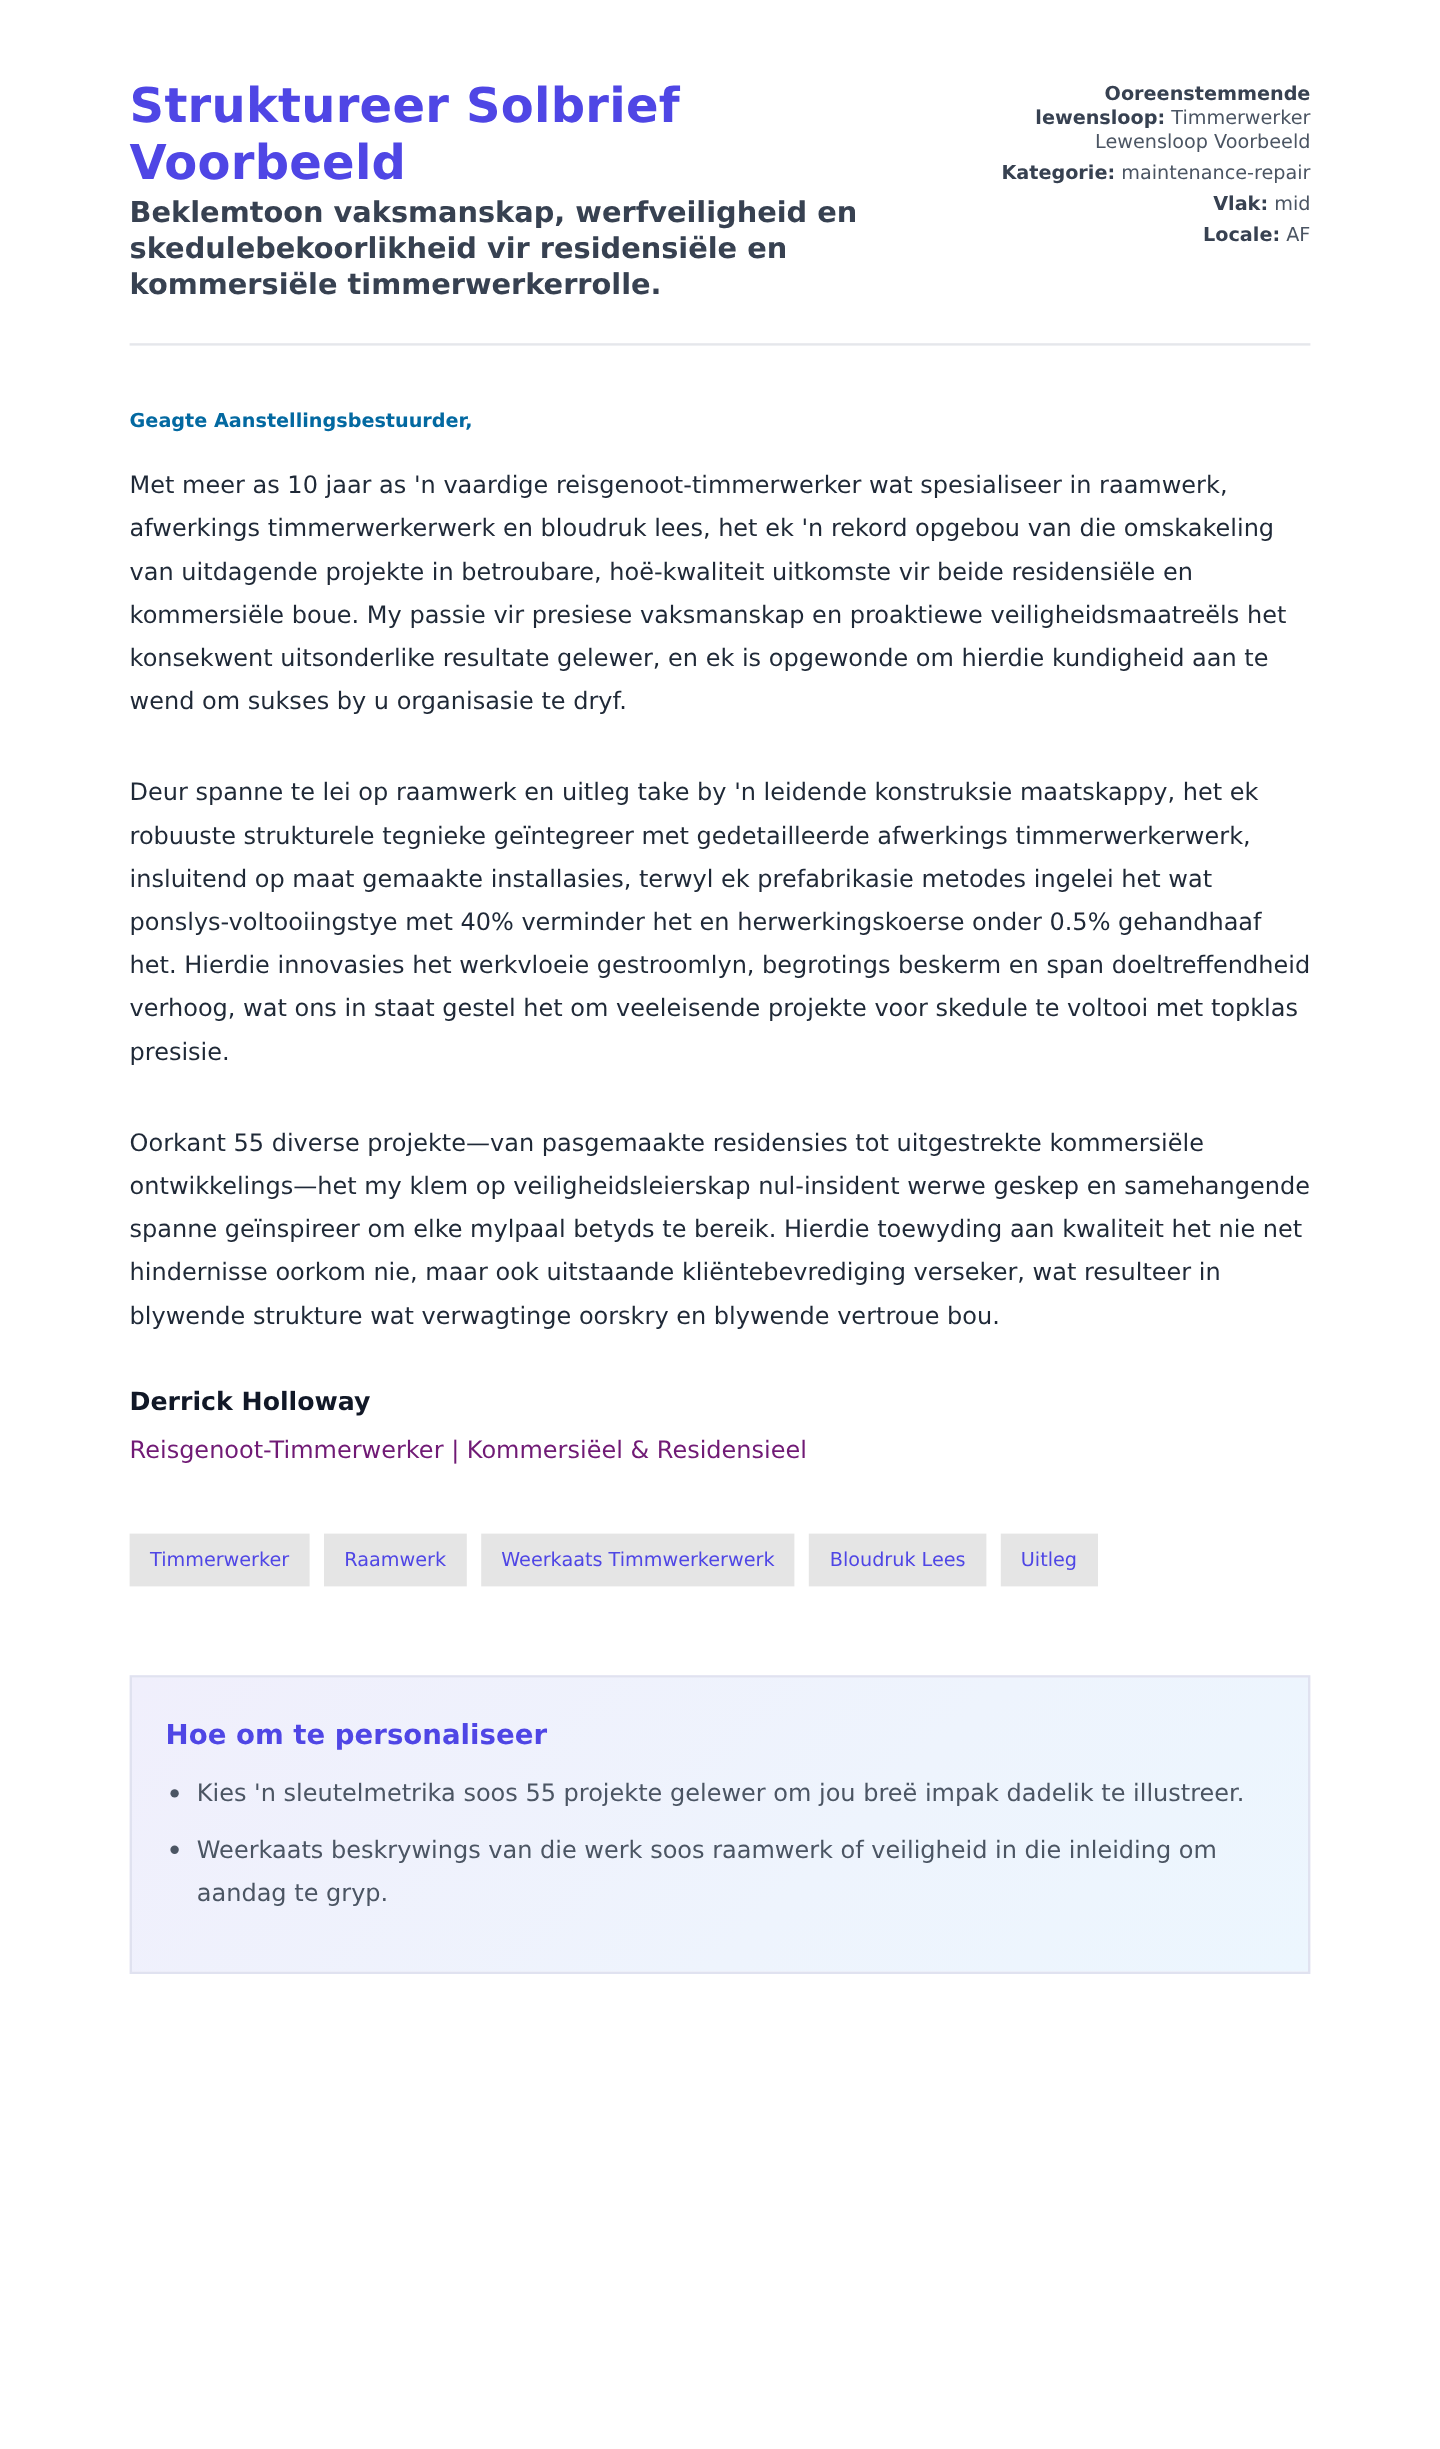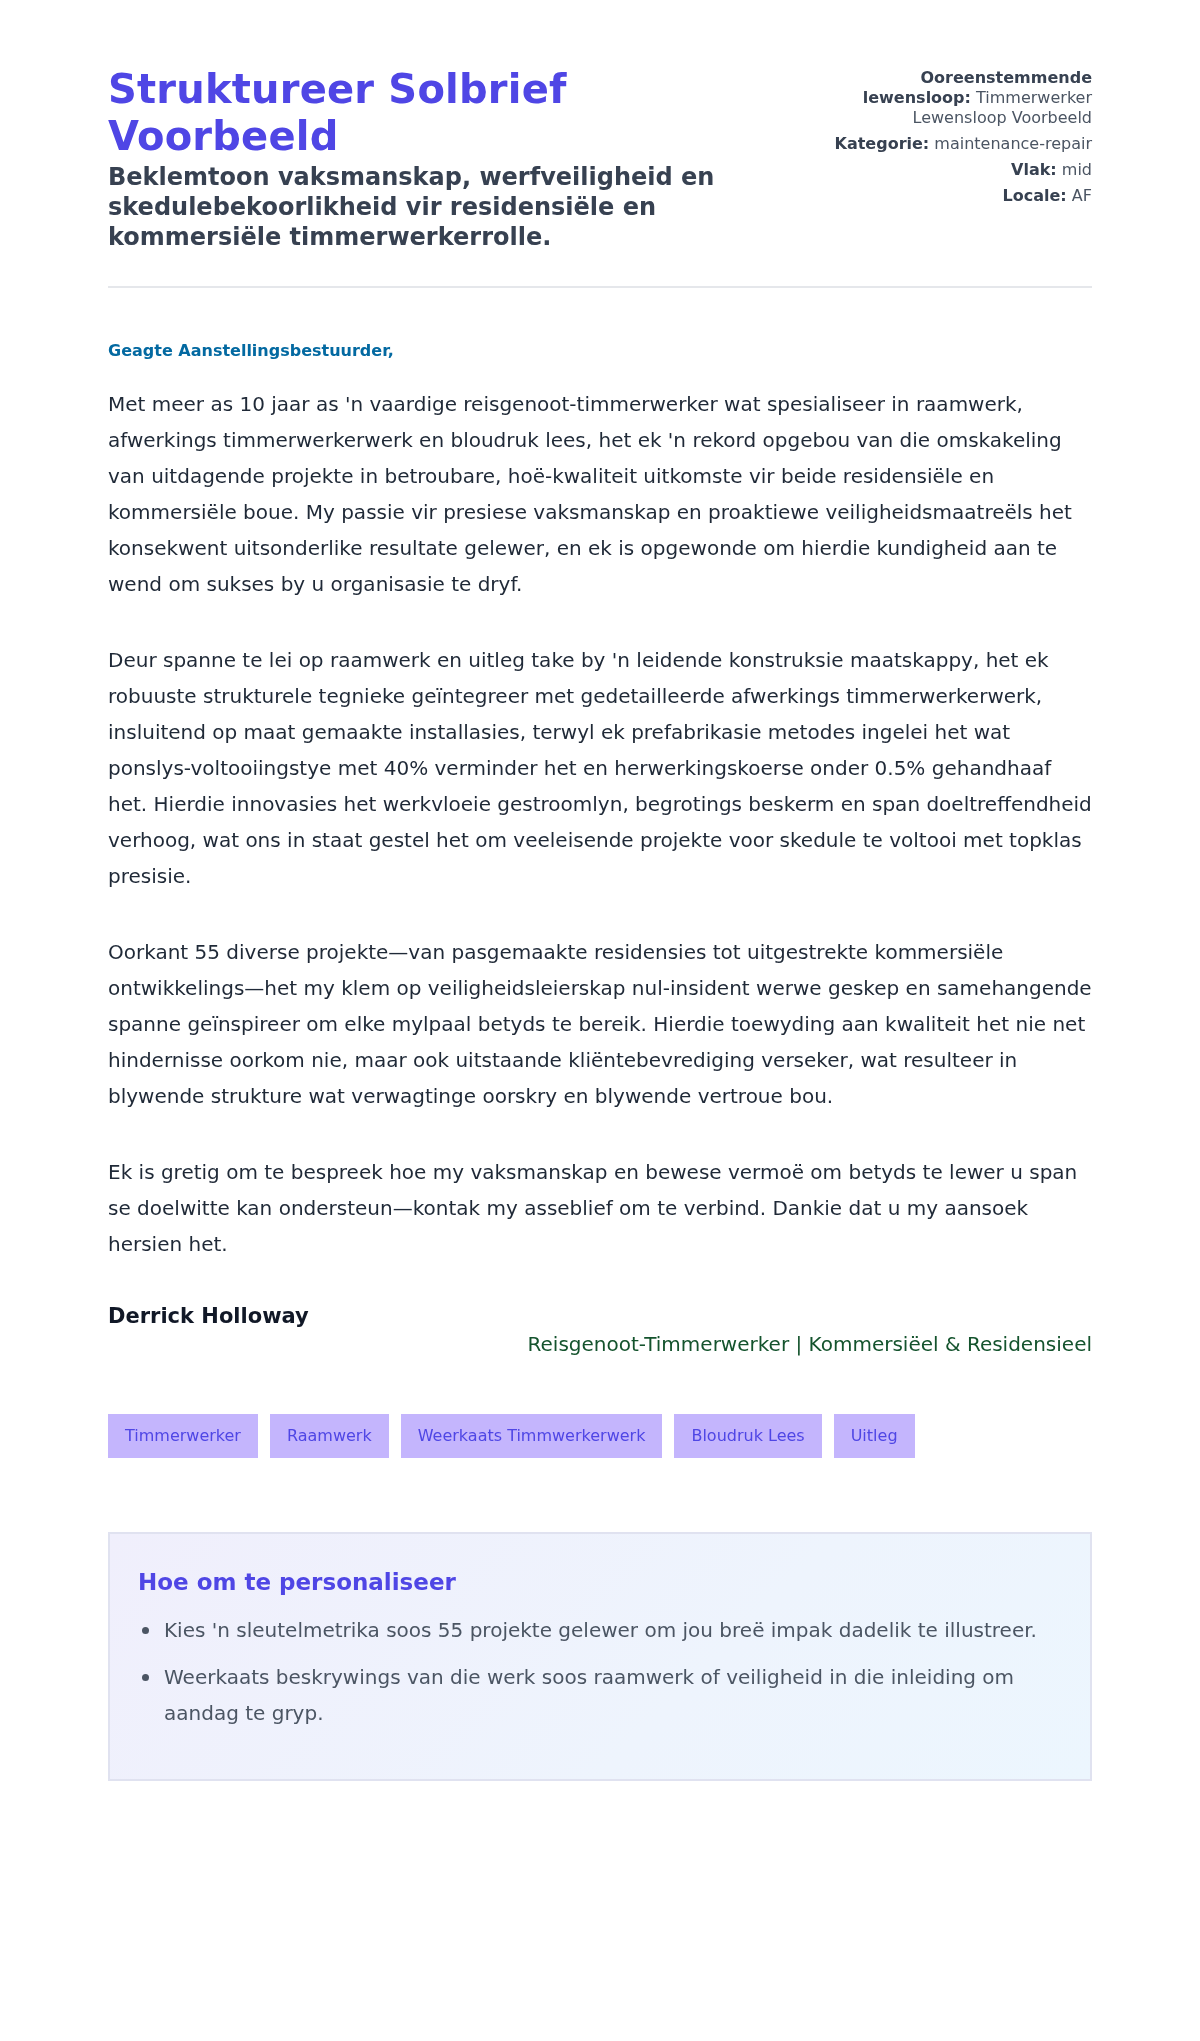--- a/index.html
+++ b/index.html
@@ -66,32 +66,32 @@
     }
     .signature { margin-top: 38px; }
     .sig-name {
       font-size: 21px;
       font-weight: bold;
       color: #111827;
       line-height: 28px;
     }
     .sig-title {
       font-size: 20px;
-      color: #14532d;
+      color: #701a75;
       line-height: 28px;
-      text-align: right;
+      margin-top: 12px;
     }
     
     .tags {
       display: flex;
       gap: 12px;
       margin-top: 56px;
     }
     .tag {
-      background: #c4b5fd;
+      background: #e5e5e5;
       color: #4f46e5;
       font-size: 16px;
       line-height: 20px;
       padding: 12px 17px;
     }
     
     .tips {
       margin-top: 74px;
       border: 2px solid #e0e2f0;
       background: linear-gradient(135deg, #f0effc 0%, #eef4fd 60%, #ecf6fe 100%);
@@ -152,21 +152,20 @@
         <span class="meta-val">AF</span>
       </div>
     </div>
   </header>
 
   <section class="letter">
     <p class="salutation">Geagte Aanstellingsbestuurder,</p>
     <p class="para">Met meer as 10 jaar as 'n vaardige reisgenoot-timmerwerker wat spesialiseer in raamwerk, afwerkings timmerwerkerwerk en bloudruk lees, het ek 'n rekord opgebou van die omskakeling van uitdagende projekte in betroubare, hoë-kwaliteit uitkomste vir beide residensiële en kommersiële boue. My passie vir presiese vaksmanskap en proaktiewe veiligheidsmaatreëls het konsekwent uitsonderlike resultate gelewer, en ek is opgewonde om hierdie kundigheid aan te wend om sukses by u organisasie te dryf.</p>
     <p class="para">Deur spanne te lei op raamwerk en uitleg take by 'n leidende konstruksie maatskappy, het ek robuuste strukturele tegnieke geïntegreer met gedetailleerde afwerkings timmerwerkerwerk, insluitend op maat gemaakte installasies, terwyl ek prefabrikasie metodes ingelei het wat ponslys-voltooiingstye met 40% verminder het en herwerkingskoerse onder 0.5% gehandhaaf het. Hierdie innovasies het werkvloeie gestroomlyn, begrotings beskerm en span doeltreffendheid verhoog, wat ons in staat gestel het om veeleisende projekte voor skedule te voltooi met topklas presisie.</p>
     <p class="para">Oorkant 55 diverse projekte—van pasgemaakte residensies tot uitgestrekte kommersiële ontwikkelings—het my klem op veiligheidsleierskap nul-insident werwe geskep en samehangende spanne geïnspireer om elke mylpaal betyds te bereik. Hierdie toewyding aan kwaliteit het nie net hindernisse oorkom nie, maar ook uitstaande kliëntebevrediging verseker, wat resulteer in blywende strukture wat verwagtinge oorskry en blywende vertroue bou.</p>
-    <p class="para">Ek is gretig om te bespreek hoe my vaksmanskap en bewese vermoë om betyds te lewer u span se doelwitte kan ondersteun—kontak my asseblief om te verbind. Dankie dat u my aansoek hersien het.</p>
   </section>
 
   <section class="signature">
     <div class="sig-name">Derrick Holloway</div>
     <div class="sig-title">Reisgenoot-Timmerwerker | Kommersiëel &amp; Residensieel</div>
   </section>
 
   <div class="tags">
     <span class="tag">Timmerwerker</span>
     <span class="tag">Raamwerk</span>

